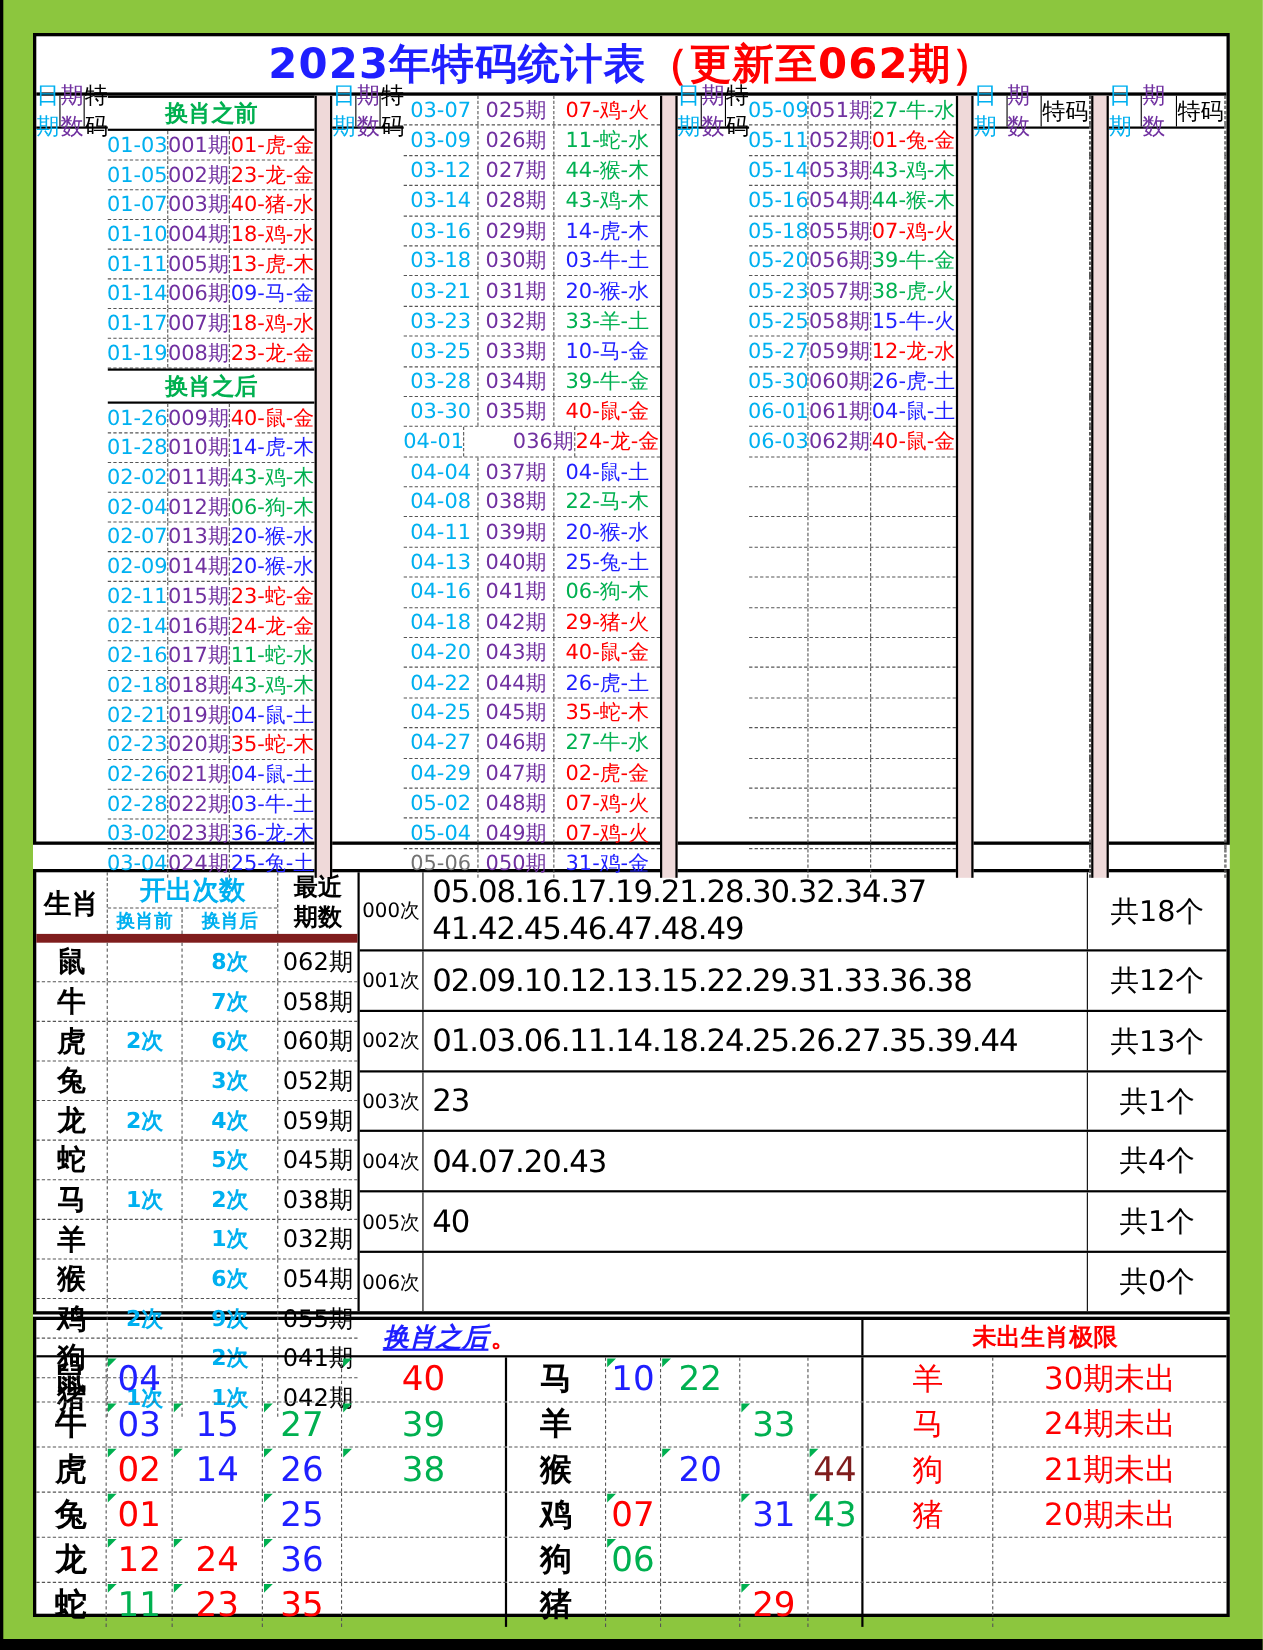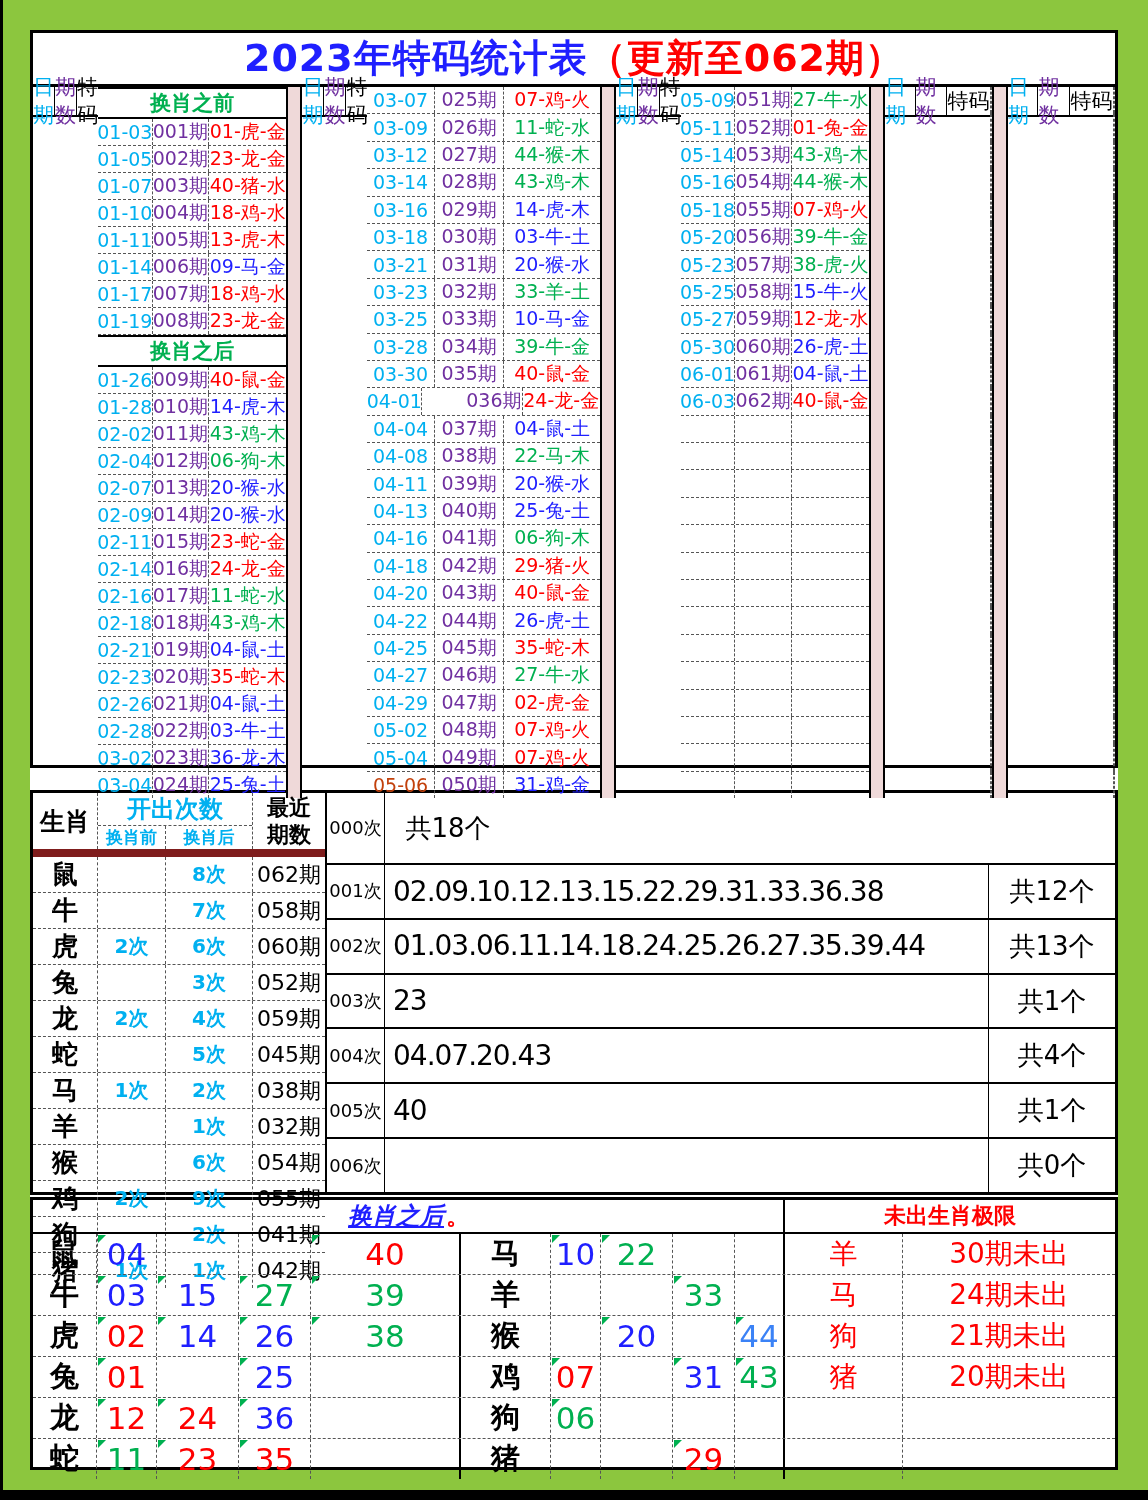--- a/index.html
+++ b/index.html
@@ -348,21 +348,21 @@
               <div class="cell dc" style="color: rgb(0, 176, 240);">05-02</div>
               <div class="cell pc" style="color: rgb(112, 48, 160);">048期</div>
               <div class="cell cc" style="color: rgb(255, 0, 0);">07-鸡-火</div>
             </div>
             <div class="g-row">
               <div class="cell dc" style="color: rgb(0, 176, 240);">05-04</div>
               <div class="cell pc" style="color: rgb(112, 48, 160);">049期</div>
               <div class="cell cc" style="color: rgb(255, 0, 0);">07-鸡-火</div>
             </div>
             <div class="g-row">
-              <div class="cell dc" style="color: #c2410c;">05-06</div>
+              <div class="cell dc" style="color: #737373;">05-06</div>
               <div class="cell pc" style="color: rgb(112, 48, 160);">050期</div>
               <div class="cell cc" style="color: rgb(31, 31, 255);">31-鸡-金</div>
             </div>
           </div>
         </div>
         <div class="gutter"></div>
         <div class="group">
           <div class="g-head">
             <div class="hc hc-d" style="color: rgb(0, 176, 240);">日期</div>
             <div class="hc hc-p" style="color: rgb(112, 48, 160);">期数</div>
@@ -871,20 +871,24 @@
             <div class="z-z">猪</div>
             <div class="z-b" style="color: rgb(0, 176, 240);">1次</div>
             <div class="z-a" style="color: rgb(0, 176, 240);">1次</div>
             <div class="z-r">042期</div>
           </div>
         </div>
     </div>
     <div class="stats-right" id="freq-rows">
         <div class="f-band f-band-head">
           <div class="f-label">000次</div>
+          <div class="f-nums">
+            <div class="f-line">05.08.16.17.19.21.28.30.32.34.37</div>
+            <div class="f-line">41.42.45.46.47.48.49</div>
+          </div>
           <div class="f-total">共18个</div>
         </div>
         <div class="f-band">
           <div class="f-label">001次</div>
           <div class="f-nums">
             <div class="f-line">02.09.10.12.13.15.22.29.31.33.36.38</div>
           </div>
           <div class="f-total">共12个</div>
         </div>
         <div class="f-band">
@@ -963,21 +967,21 @@
         <div class="b-row">
           <div class="bz bz-l">虎</div>
           <div class="bcell l1 mk" style="color: rgb(255, 0, 0);">02</div>
           <div class="bcell l2 mk" style="color: rgb(31, 31, 255);">14</div>
           <div class="bcell l3 mk" style="color: rgb(31, 31, 255);">26</div>
           <div class="bcell l4 mk" style="color: rgb(0, 176, 80);">38</div>
           <div class="bz bz-r">猴</div>
           <div class="bcell r1"></div>
           <div class="bcell r2 mk" style="color: rgb(31, 31, 255);">20</div>
           <div class="bcell r3"></div>
-          <div class="bcell r4 mk" style="color: #3b82f6;">44</div>
+          <div class="bcell r4 mk" style="color: #7f1d1d;">44</div>
           <div class="lz">狗</div>
           <div class="lt">21期未出</div>
         </div>
         <div class="b-row">
           <div class="bz bz-l">兔</div>
           <div class="bcell l1 mk" style="color: rgb(255, 0, 0);">01</div>
           <div class="bcell l2"></div>
           <div class="bcell l3 mk" style="color: rgb(31, 31, 255);">25</div>
           <div class="bcell l4"></div>
           <div class="bz bz-r">鸡</div>

